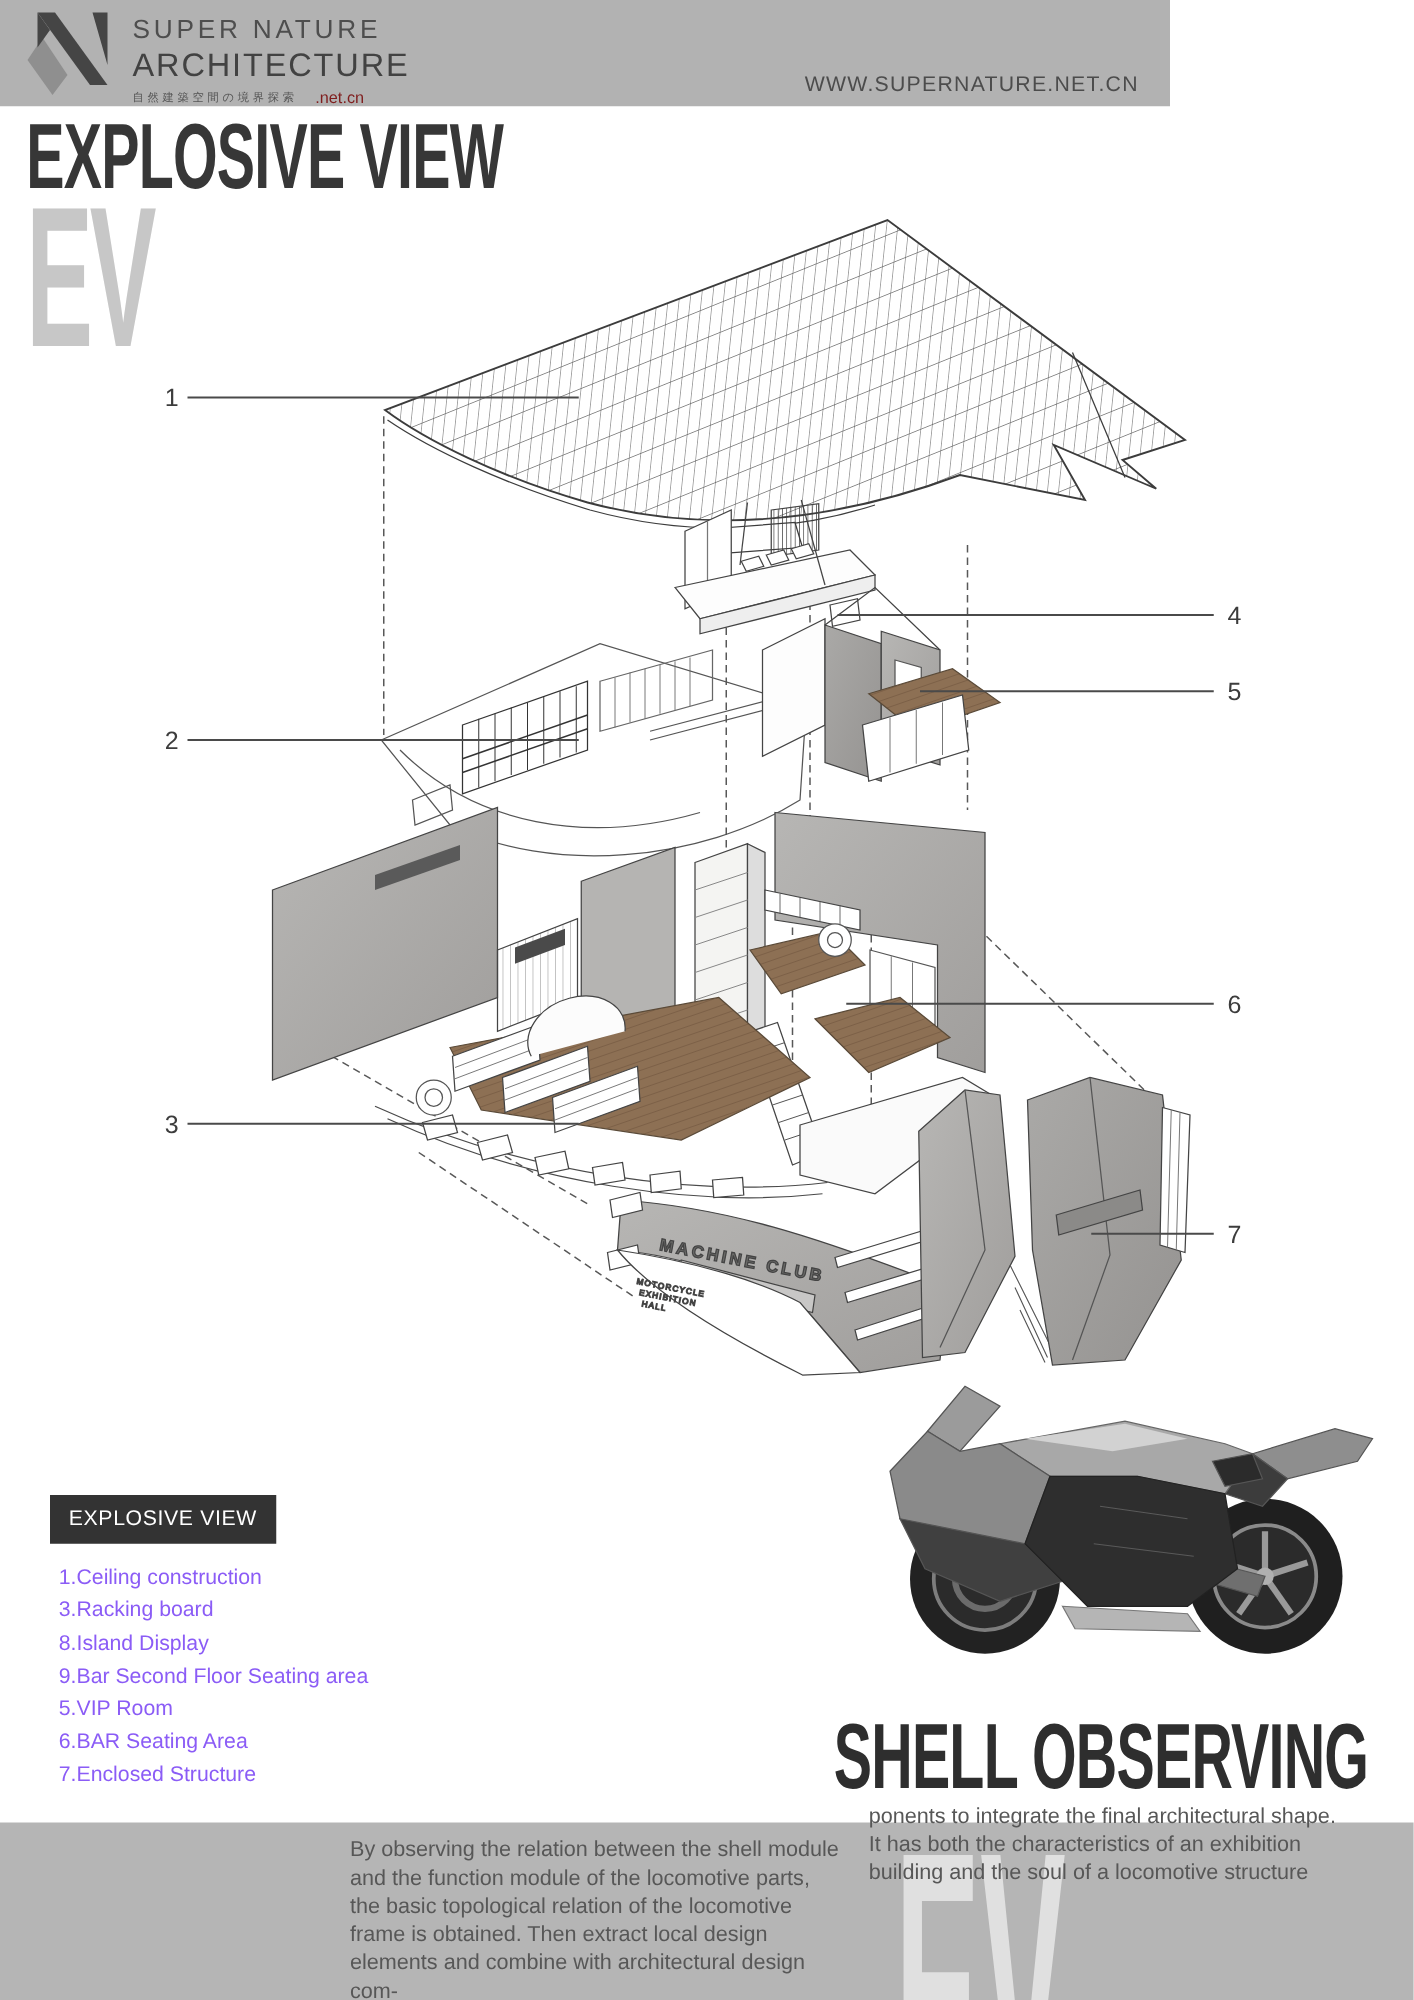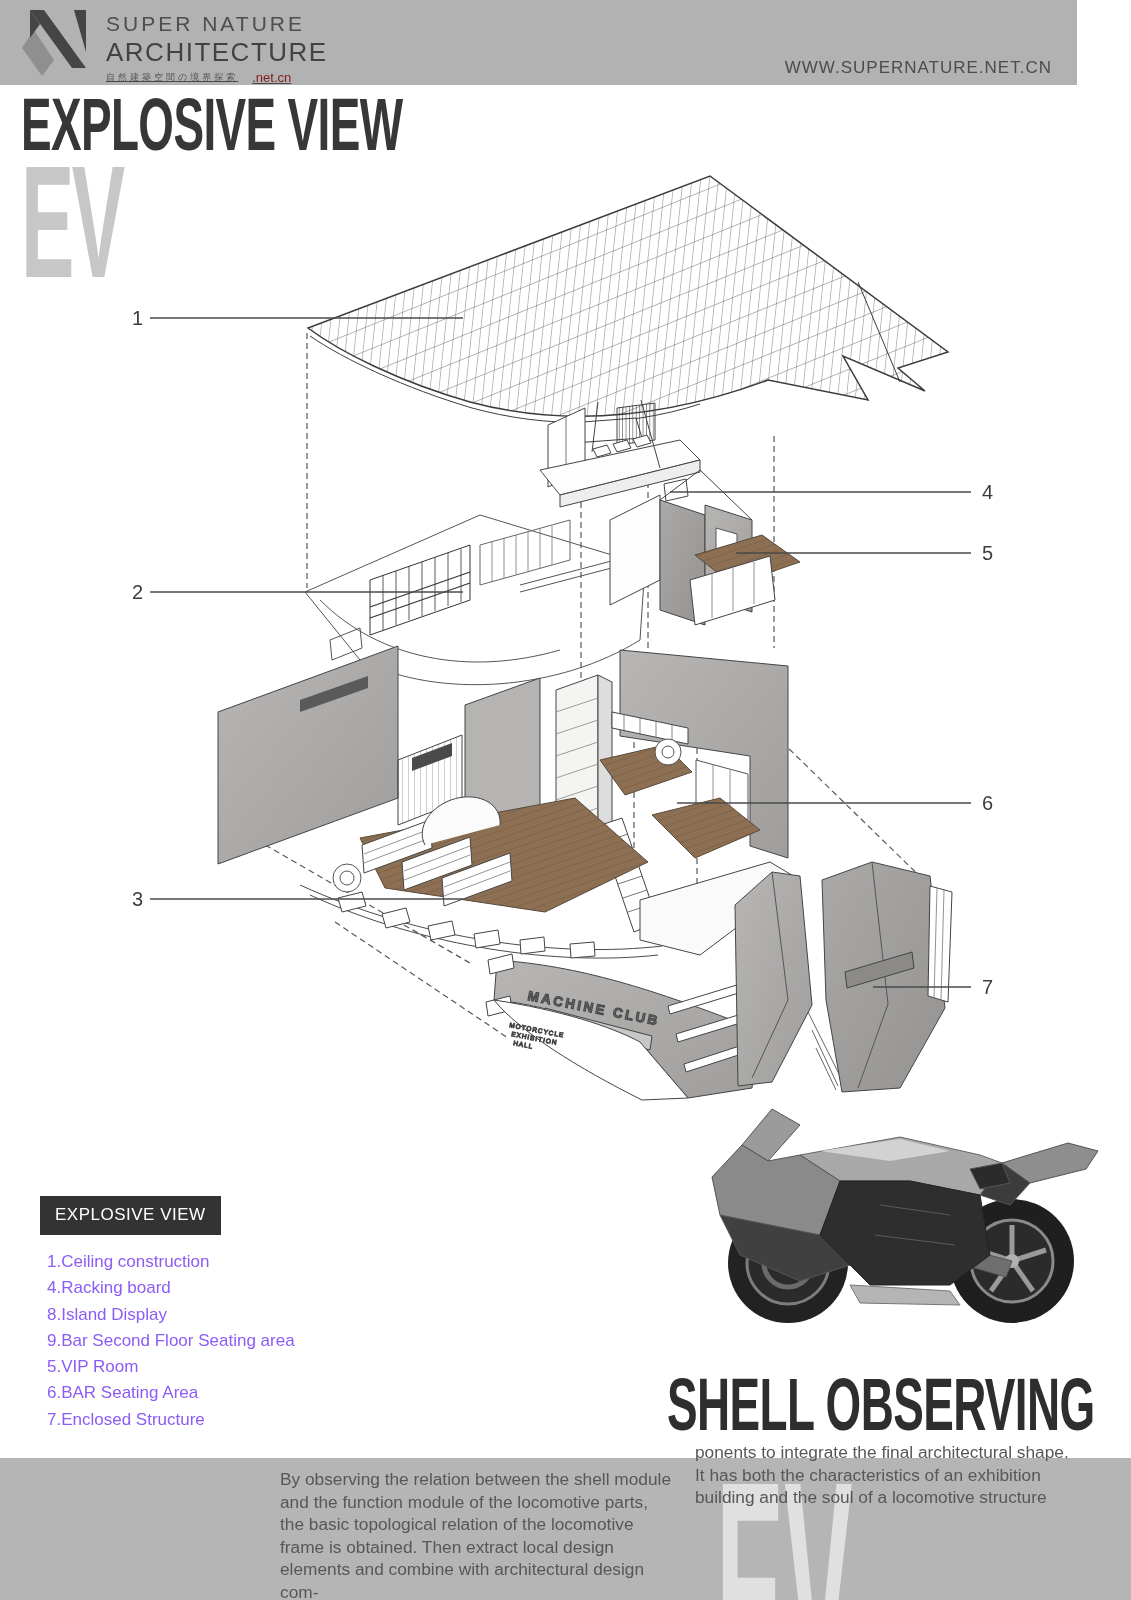--- a/index.html
+++ b/index.html
@@ -1,27 +1,27 @@
 <!DOCTYPE html>
 <html><head>
 <meta charset="utf-8">
 <style>
   html,body{margin:0;padding:0;}
   body{
     width:1131px;height:1600px;position:relative;background:#ffffff;
     font-family:"Liberation Sans", sans-serif;overflow:hidden;
   }
   
-  .header{position:absolute;left:0;top:0;width:1077px;height:85px;background:#b2b2b2;}
+  .header{position:absolute;left:0;top:0;width:936px;height:85px;background:#b2b2b2;}
   .logo{position:absolute;left:20px;top:8px;display:flex;}
   .logo-mark{width:74px;height:68px;}
   .brand{margin-left:12px;color:#474747;}
   .brand-l1{font-size:21px;letter-spacing:3px;color:#4e4e4e;margin-top:4px;}
   .brand-l2{font-size:26px;font-weight:normal;letter-spacing:1.5px;color:#424242;margin-top:1px;}
-  .brand-l3{display:flex;align-items:center;margin-top:2px;text-decoration:underline;}
+  .brand-l3{display:flex;align-items:flex-end;margin-top:2px;}
   .brand-cjk{font-size:9px;letter-spacing:3px;color:#555;}
   .brand-domain{font-size:13px;color:#7f1d1d;margin-left:14px;}
   .site-url{position:absolute;right:25px;top:14px;font-size:17px;letter-spacing:1px;color:#4c4c4c;margin-top:44px;}
   
   .cond{font-weight:bold;white-space:nowrap;line-height:1;}
   .page-title{position:absolute;left:21px;top:88px;font-size:74px;color:#373737;
     transform:scaleX(.62);transform-origin:left top;letter-spacing:-1px;}
   .page-abbr{position:absolute;left:21px;top:142px;font-size:160px;color:#c7c7c7;
     transform:scaleX(.50);transform-origin:left top;letter-spacing:-5px;}
   .shell-title{position:absolute;right:36px;top:1368px;font-size:74px;color:#2e2e2e;
@@ -281,21 +281,21 @@
     <polygon points="200,200 300,206 310,220 210,218" fill="#b5b5b5" stroke="#777"></polygon>
     <path d="M230,120 L300,130 M225,150 L305,160" stroke="#5a5a5a" fill="none"></path>
   </g>
 </svg>
 
 <div class="legend-box">
   <span>EXPLOSIVE VIEW</span>
 </div>
 <div class="legend-items">
   <div>1.Ceiling construction</div>
-  <div>4.Racking board</div>
+  <div>3.Racking board</div>
   <div>8.Island Display</div>
   <div>9.Bar Second Floor Seating area</div>
   <div>5.VIP Room</div>
   <div>6.BAR Seating Area</div>
   <div>7.Enclosed Structure</div>
 </div>
 
 <div class="shell-title cond">SHELL OBSERVING</div>
 
 <div class="band">

